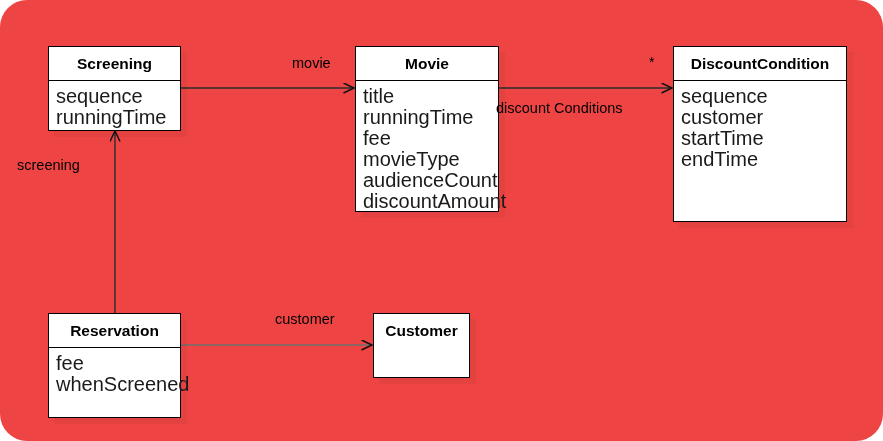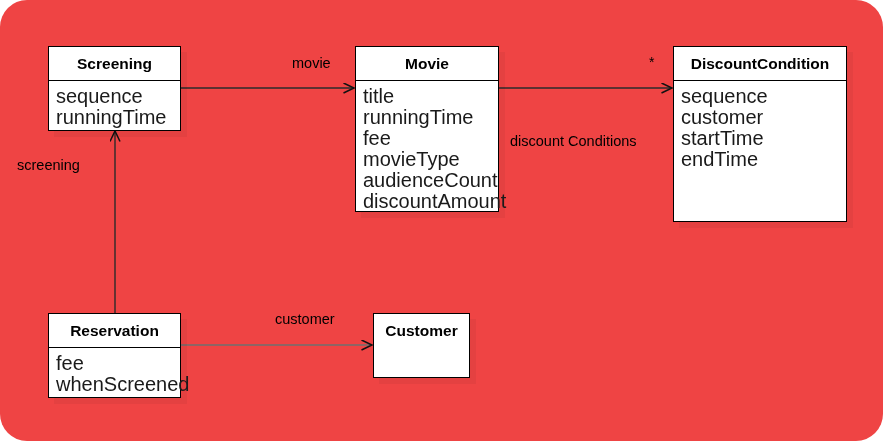--- a/index.html
+++ b/index.html
@@ -117,35 +117,35 @@
   <div class="uml-class" style="left:673px; top:46px; width:174px; height:176px;">
     <div class="uml-title divided">DiscountCondition</div>
     <div class="uml-attrs">
       <div class="uml-attr">sequence</div>
       <div class="uml-attr">customer</div>
       <div class="uml-attr">startTime</div>
       <div class="uml-attr">endTime</div>
     </div>
   </div>
 
-  <div class="uml-class" style="left:48px; top:313px; width:133px; height:85px;">
+  <div class="uml-class" style="left:48px; top:313px; width:133px; height:105px;">
     <div class="uml-title divided">Reservation</div>
     <div class="uml-attrs">
       <div class="uml-attr">fee</div>
       <div class="uml-attr">whenScreened</div>
     </div>
   </div>
 
   <div class="uml-class" style="left:373px; top:313px; width:97px; height:65px;">
     <div class="uml-title">Customer</div>
   </div>
 
   <div class="edge-label" style="left:292px; top:56px;">movie</div>
 
-  <div class="edge-label" style="left:510px; top:101px;margin-top:33px;">discount Conditions</div>
+  <div class="edge-label" style="left:496px; top:101px;">discount Conditions</div>
 
   <div class="mult-label" style="left:649px; top:55px;">*</div>
 
   <div class="edge-label" style="left:17px; top:158px;">screening</div>
 
   <div class="edge-label" style="left:275px; top:312px;">customer</div>
 
 </div>
 
 </body></html>

